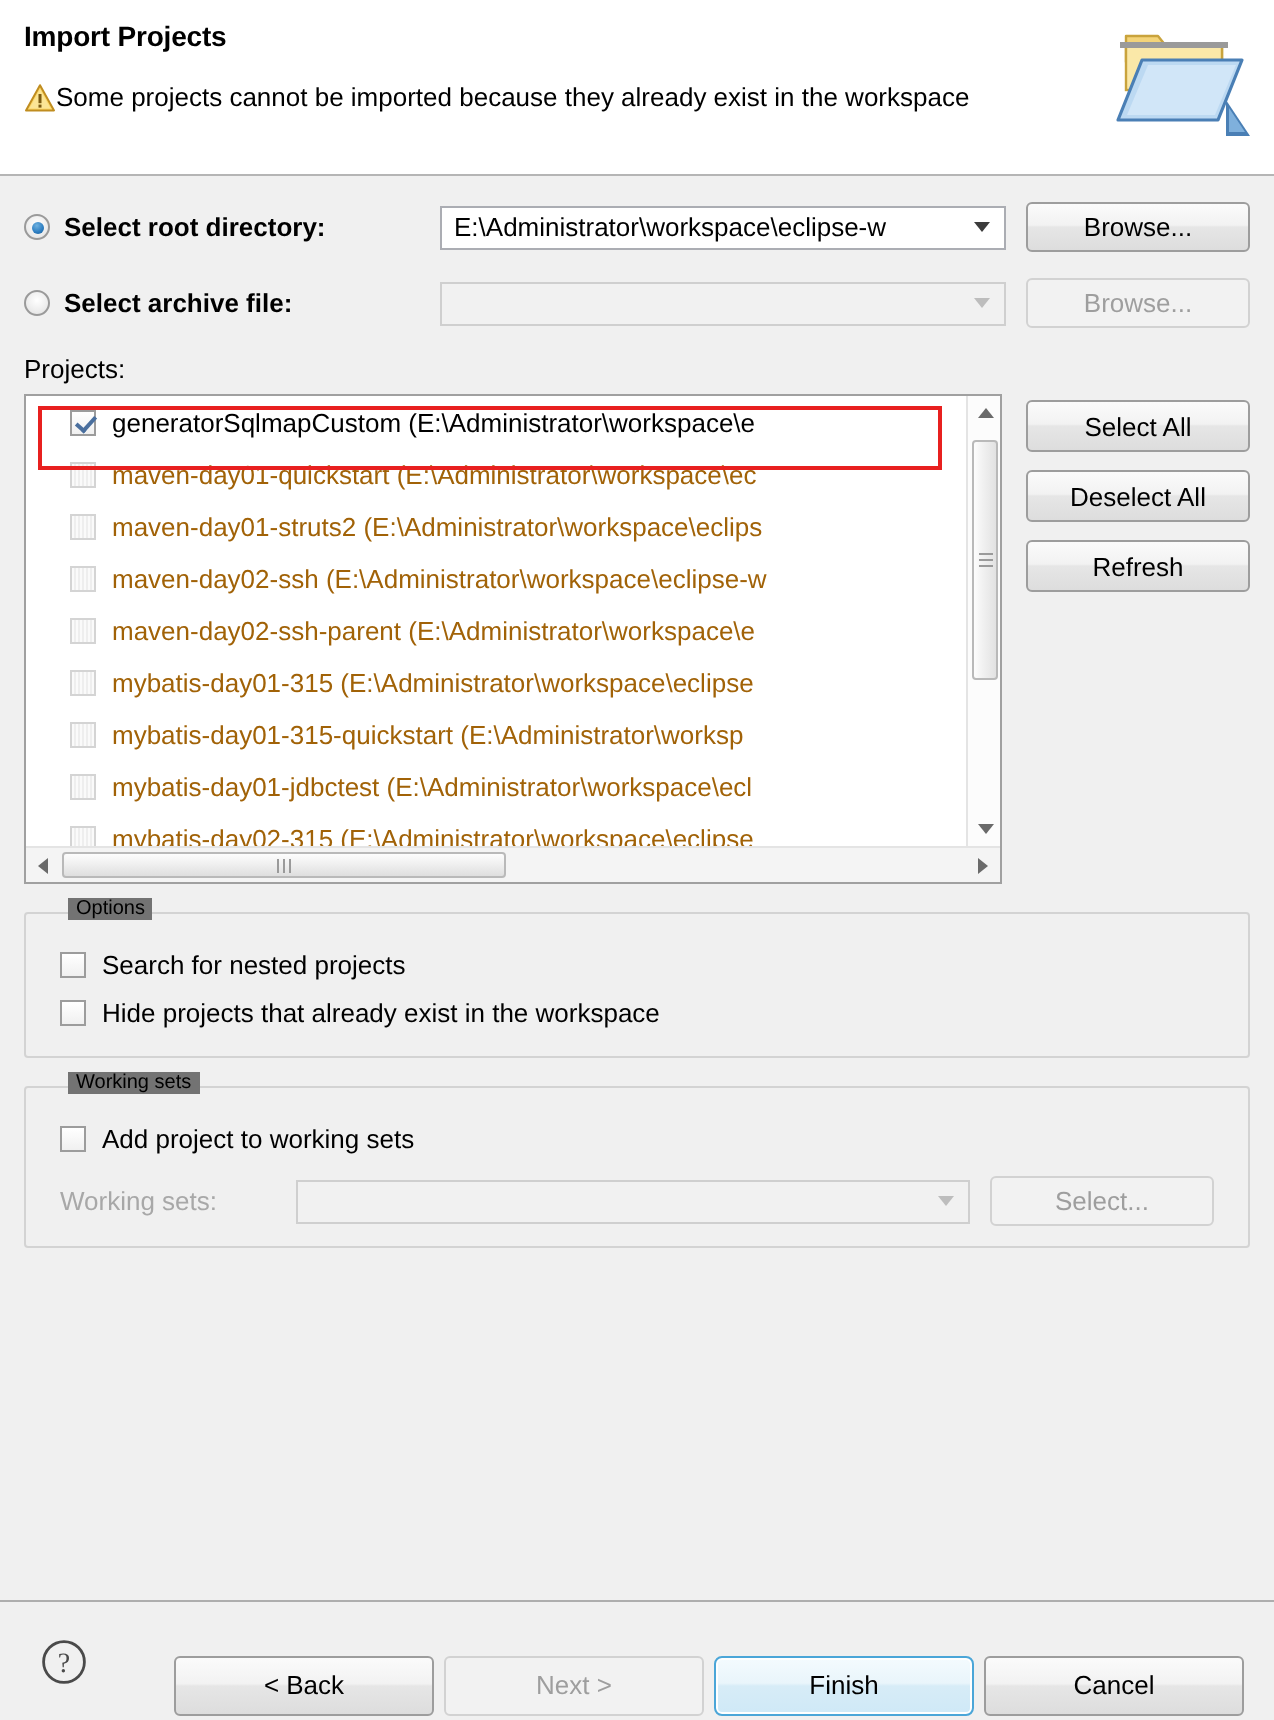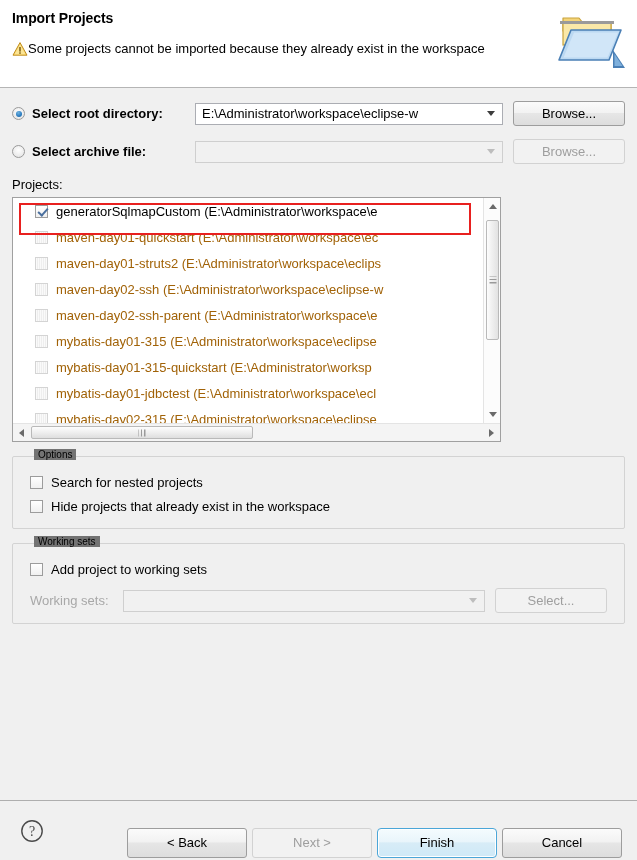--- a/index.html
+++ b/index.html
@@ -118,20 +118,21 @@
     height: 22px;
     background: #ffffff;
     border: 1px solid #abadb3;
     box-sizing: border-box;
     display: flex;
     align-items: center;
     padding: 0 4px 0 6px;
     font-size: 13px;
     position: relative;
     min-width: 0;
+    margin-left: 25px;
   }
   .combo .combo-text {
     flex: 1 1 auto;
     white-space: nowrap;
     overflow: hidden;
   }
   .combo.disabled {
     background: #f1f1f1;
     border-color: #cfcfcf;
     color: #b0b0b0;
@@ -442,21 +443,21 @@
   }
   .footer-buttons {
     position: absolute;
     right: 15px;
     top: 50%;
     transform: translateY(-50%);
     display: flex;
     gap: 5px;
   }
   .btn-footer {
-    width: 120px;
+    width: 130px;
     height: 30px;
     font-size: 13px;
     margin-top: 24px;
   }
   .btn-default {
     border: 1px solid #4ba6d8;
     border-radius: 4px;
     background: linear-gradient(180deg, #f4fbfe 0%, #e9f5fb 45%, #d7ecf7 50%, #cfe9f7 100%);
     box-shadow: inset 0 0 0 1px #ffffff;
   }
@@ -581,20 +582,25 @@
               <span class="grip"></span>
             </div>
           <div class="hsb-arrow right">
               <span class="tri-right"></span>
             </div>
         </div>
 
         <div class="red-box" style="left:6px; top:5px; width:452px; height:32px;"></div>
       </div>
 
+      <div class="side-buttons">
+        <button class="btn btn-side">Select All</button>
+        <button class="btn btn-side">Deselect All</button>
+        <button class="btn btn-side">Refresh</button>
+      </div>
     </div>
 
     <div class="group">
       <span class="group-title">Options</span>
       <div class="group-body">
         <label class="check-row">
           <span class="chk"></span>
           <span>Search for nested projects</span>
         </label>
         <label class="check-row">

